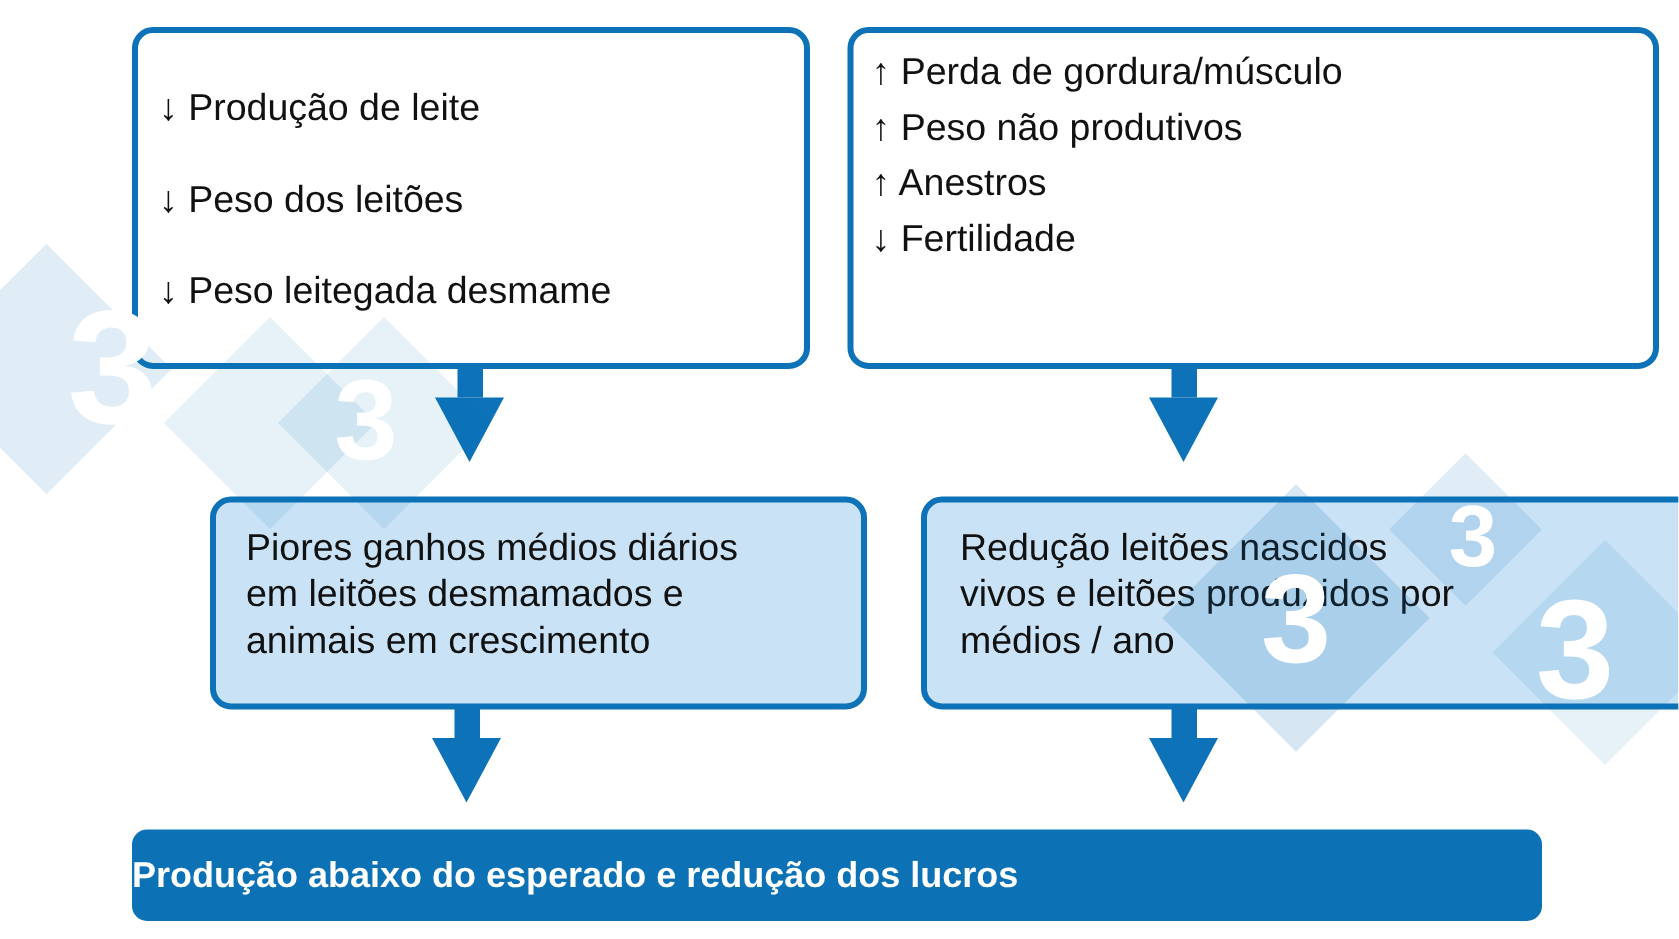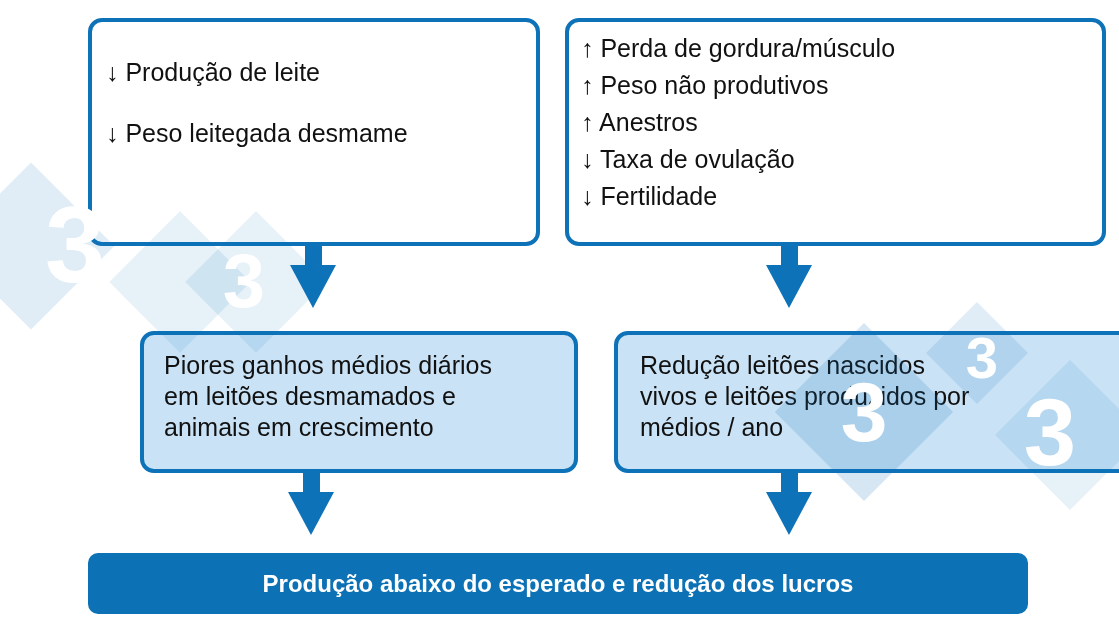--- a/index.html
+++ b/index.html
@@ -21,21 +21,21 @@
   .box .ln{display:block;line-height:30px;white-space:nowrap;}
   .box-tl{left:88px;top:18px;width:452px;height:228px;
     display:flex;flex-direction:column;gap:31px;padding:35px 8px 0 14px;}
   .box-tr{left:565px;top:18px;width:541px;height:228px;padding:8px 6px 0 12px;}
   .box-tr .ln{line-height:37px;}
   .box-ml{left:92px;top:331px;width:438px;height:142px;padding:15px 8px 0 20px;}
   .box-ml .ln,.box-mr .ln{line-height:31px;}
   .box-mr{left:566px;top:331px;width:528px;height:142px;padding:15px 8px 16px 22px;}
   .bar{
     position:absolute;left:88px;top:553px;width:940px;height:61px;box-sizing:border-box;
-    background:var(--bar-fill);border-radius:10px;display:flex;align-items:center;justify-content:center;
+    background:var(--bar-fill);border-radius:10px;display:flex;align-items:center;justify-content:flex-start;
     color:#fff;font-weight:bold;font-size:24px;
   }
   .arrow{position:absolute;width:46px;}
   .arrow .stem{width:17px;height:20px;background:var(--accent);margin:0 auto;}
   .arrow .head{width:0;height:0;margin:0 auto;
     border-left:23px solid transparent;border-right:23px solid transparent;
     border-top:43px solid var(--accent);}
   .arrow-1{left:290px;top:245px;}
   .arrow-2{left:766px;top:245px;}
   .arrow-3{left:288px;top:472px;}
@@ -57,28 +57,28 @@
   .t-d{left:1050px;top:433px;font-size:94px;}
   .t-e{left:864px;top:412px;font-size:84px;color:rgba(255,255,255,0.5);}
 </style>
 </head>
 <body>
 
 <div class="stage">
 
   <div class="box box-tl">
     <span class="ln">↓ Produção de leite</span>
+    <span class="ln">↓ Peso dos leitões</span>
     <span class="ln">↓ Peso leitegada desmame</span>
   </div>
 
   <div class="box box-tr">
     <span class="ln">↑ Perda de gordura/músculo</span>
     <span class="ln">↑ Peso não produtivos</span>
     <span class="ln">↑ Anestros</span>
-    <span class="ln">↓ Taxa de ovulação</span>
     <span class="ln">↓ Fertilidade</span>
   </div>
 
   <div class="arrow arrow-1">
     <div class="stem"></div>
     <div class="head"></div>
   </div>
   <div class="arrow arrow-2">
     <div class="stem"></div>
     <div class="head"></div>

